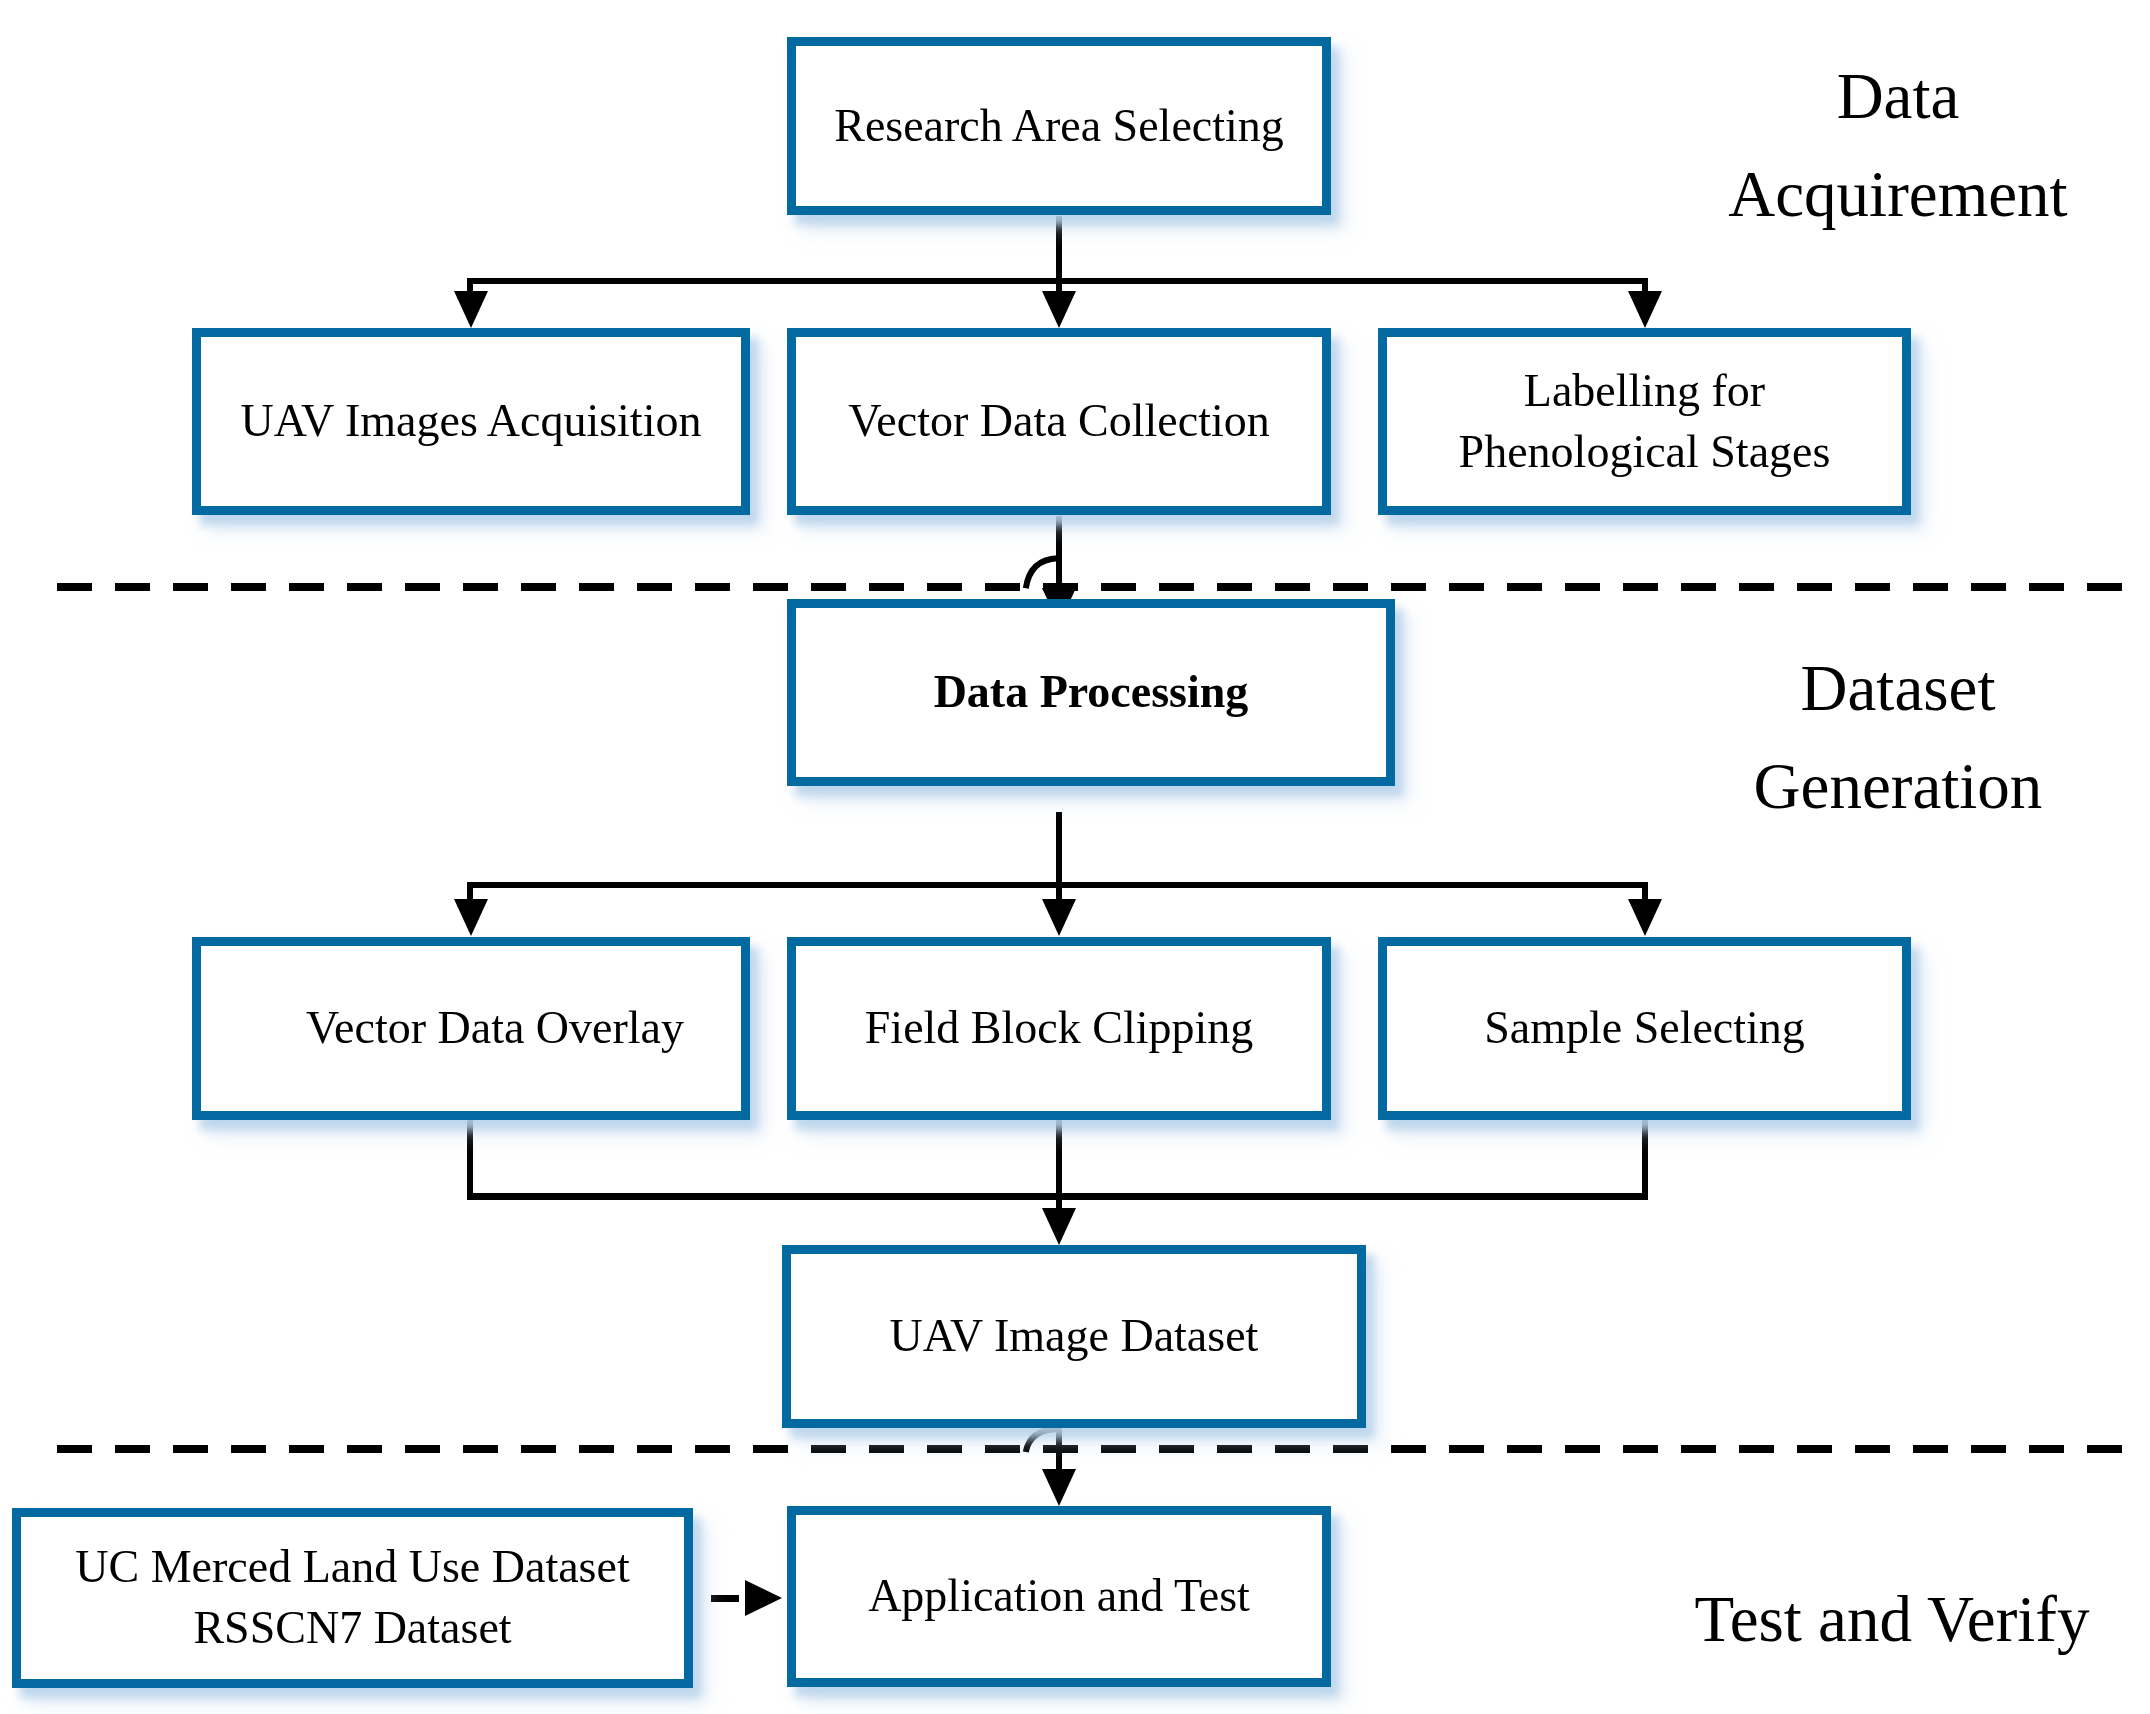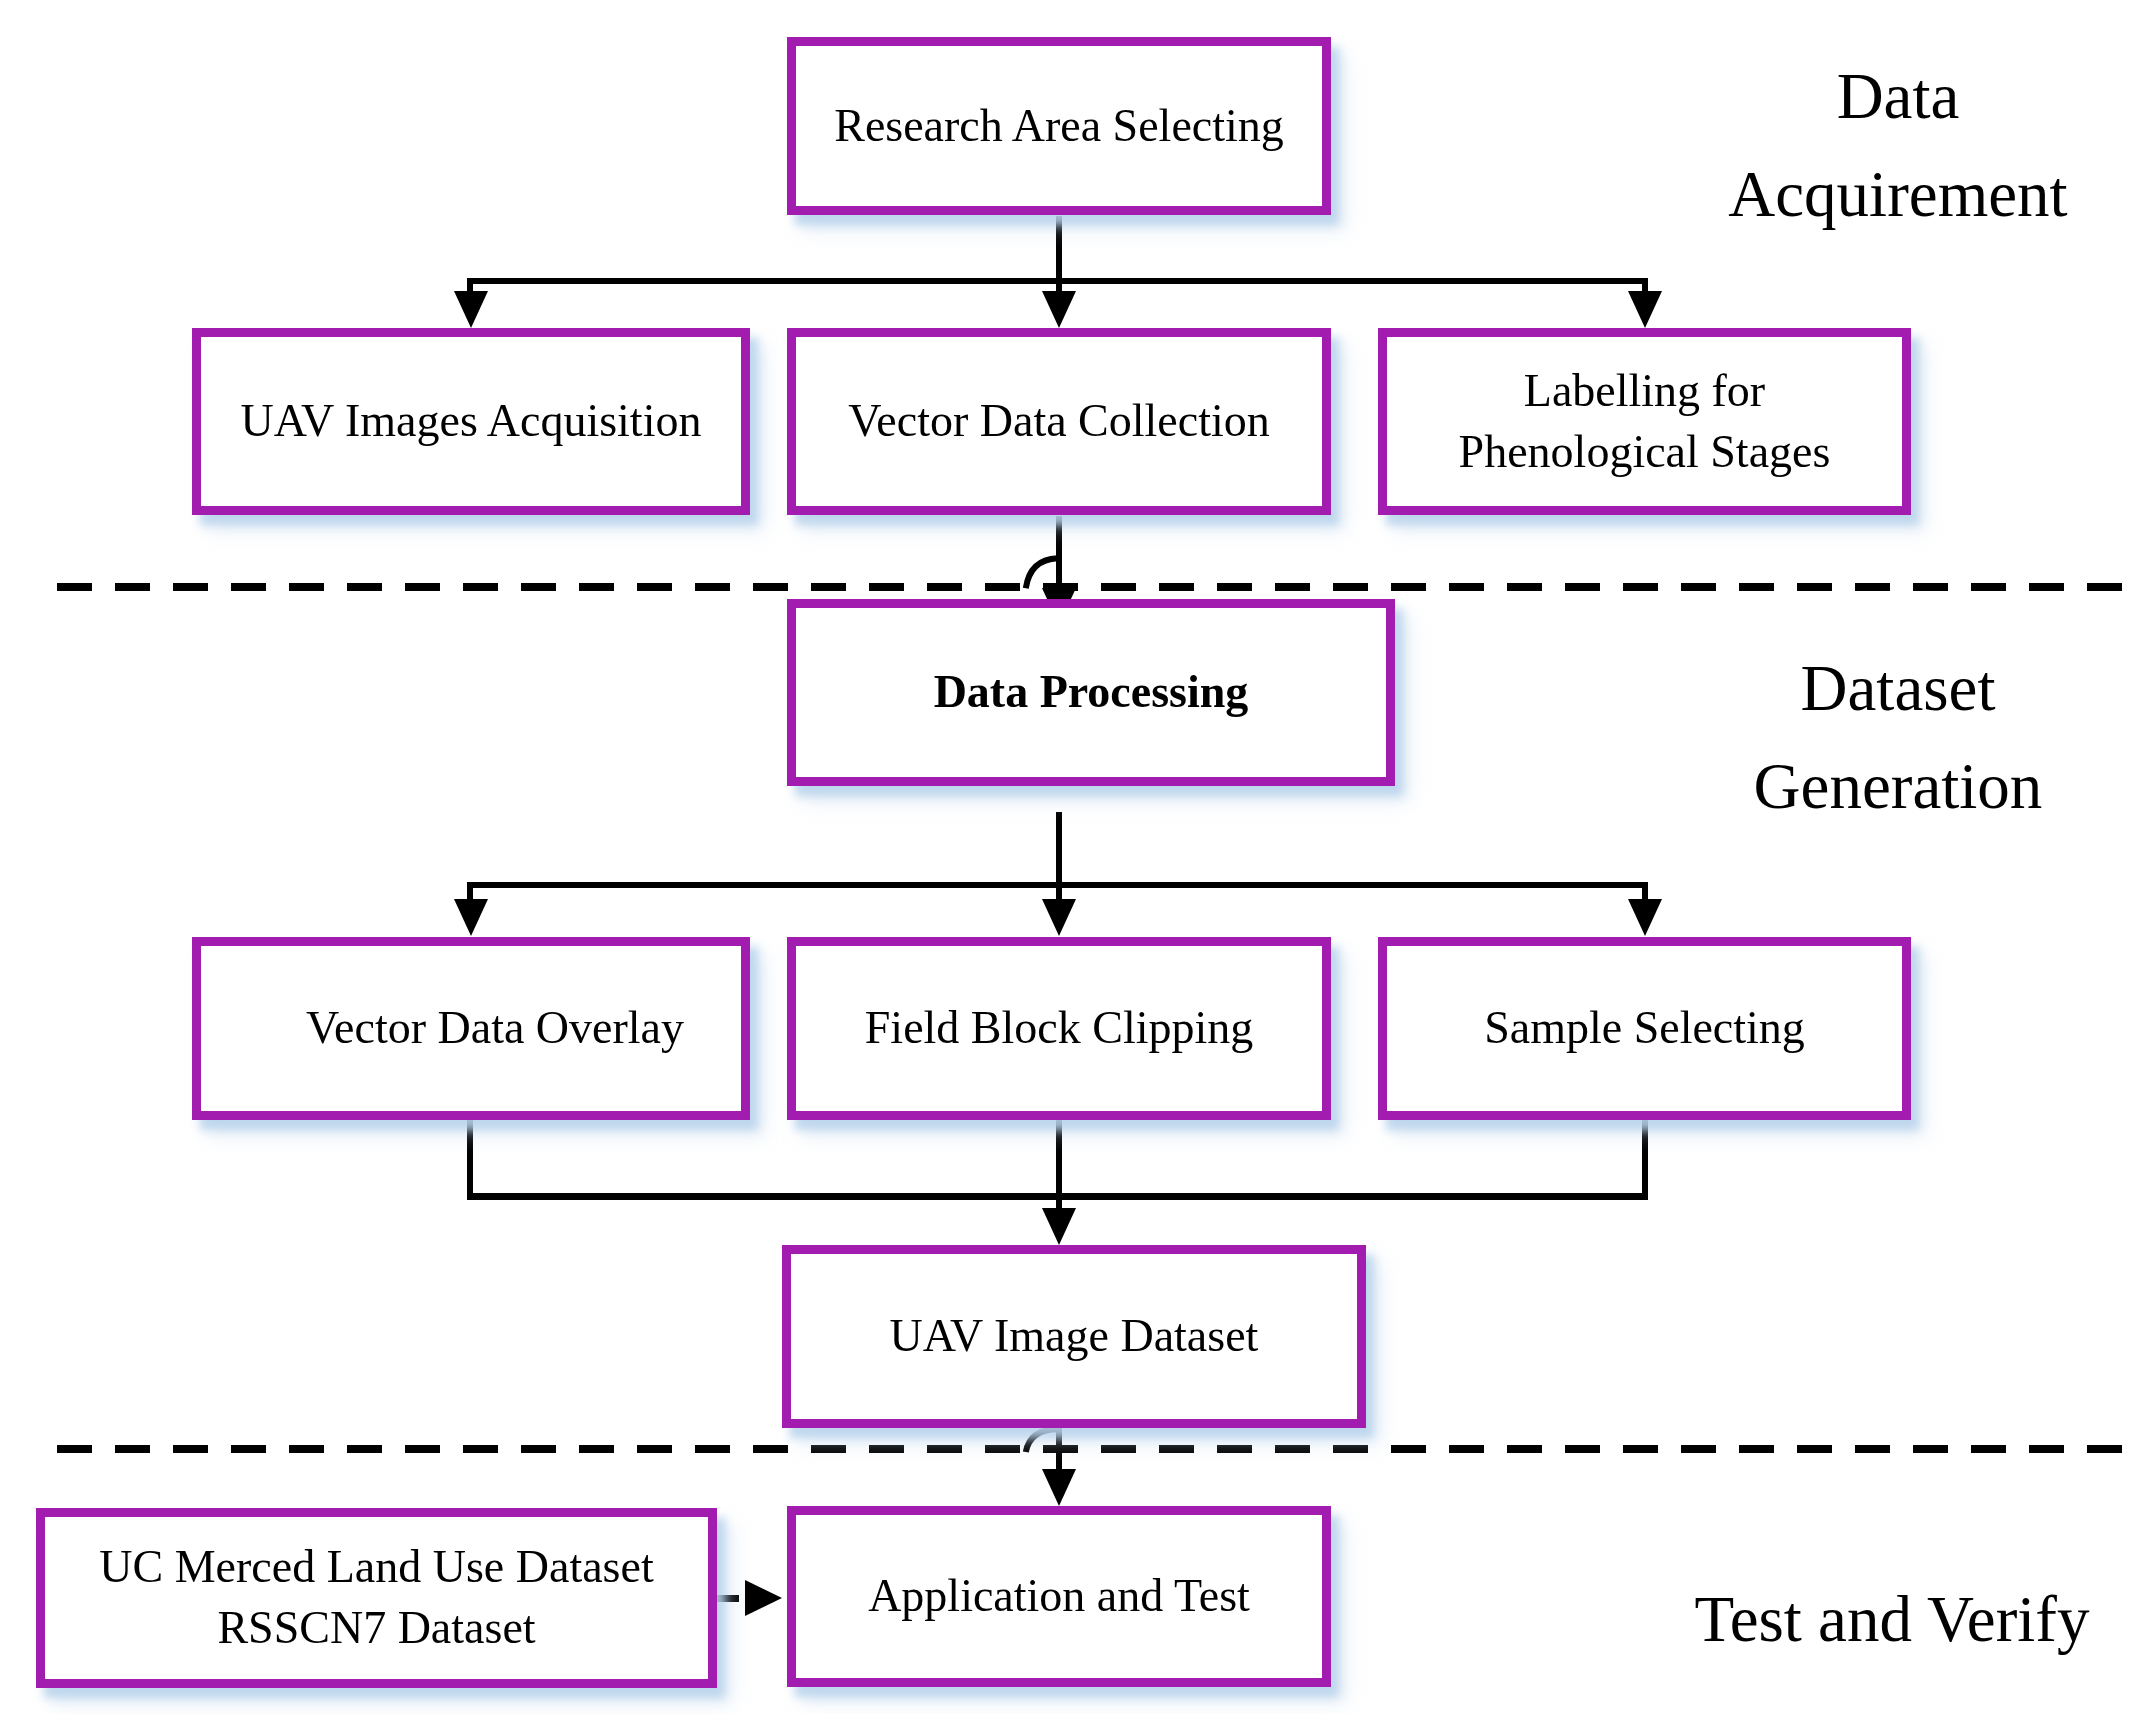--- a/index.html
+++ b/index.html
@@ -13,21 +13,21 @@
     width: 2151px;
     height: 1715px;
     background: #ffffff;
     font-family: "Liberation Serif", "DejaVu Serif", serif;
     color: #000000;
     overflow: hidden;
   }
   .fbox {
     position: absolute;
     background: #ffffff;
-    border: 9px solid #a21caf;
+    border: 9px solid #0369a1;
     box-sizing: border-box;
     display: flex;
     align-items: center;
     justify-content: center;
     text-align: center;
     box-shadow: 8.4px 9.6px 8.4px rgba(183, 210, 235, 0.85), 14.5px 15.7px 18px rgba(183, 210, 235, 0.35);
   }
   .box-label {
     font-size: 46px;
     line-height: 1.32;
@@ -157,21 +157,21 @@
   </div>
 
   <div class="fbox" style="left:1378px; top:937px; width:533px; height:183px;">
     <div class="box-label">Sample Selecting</div>
   </div>
 
   <div class="fbox" style="left:782px; top:1245px; width:584px; height:183px;">
     <div class="box-label">UAV Image Dataset</div>
   </div>
 
-  <div class="fbox" style="left:36px; top:1508px; width:681px; height:180px;">
+  <div class="fbox" style="left:12px; top:1508px; width:681px; height:180px;">
     <div class="box-label">UC Merced Land Use Dataset
 RSSCN7 Dataset</div>
   </div>
 
   <div class="fbox" style="left:787px; top:1506px; width:544px; height:181px;">
     <div class="box-label">Application and Test</div>
   </div>
 
 </div>
 

